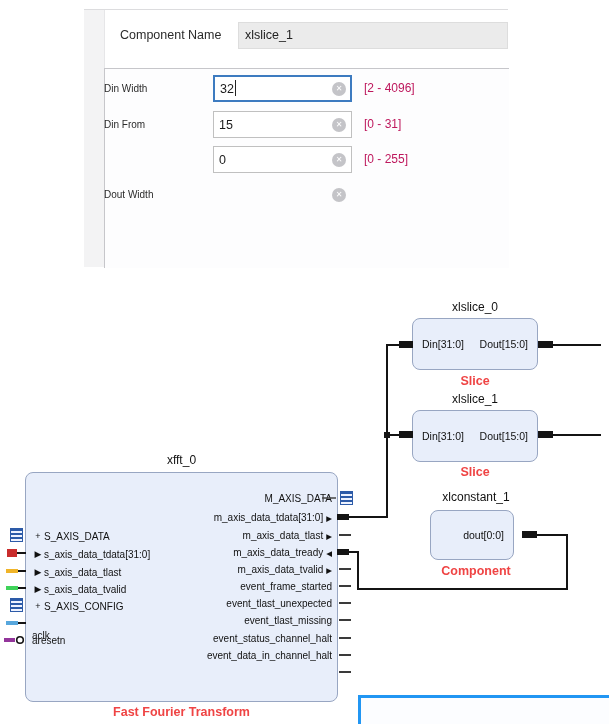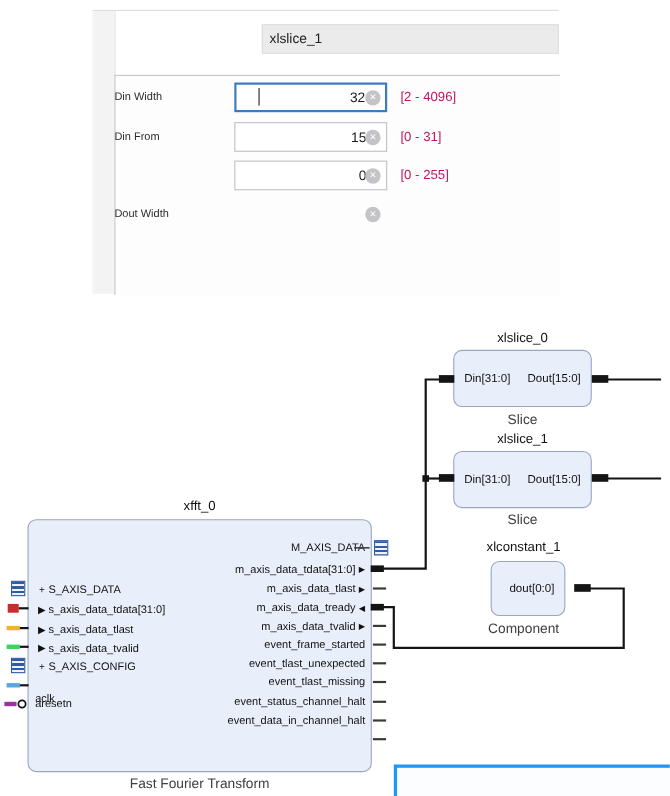--- a/index.html
+++ b/index.html
@@ -10,30 +10,30 @@
   .dlg-strip{position:absolute;left:84px;top:10px;width:20px;height:257px;background:#f3f3f4;border-right:1px solid #e6e6e8;}
   .comp-label{position:absolute;left:120px;top:22px;height:27px;line-height:27px;font-size:12.5px;color:#2b2b2b;}
   .comp-field{position:absolute;left:238px;top:22px;width:270px;height:27px;background:#ebebeb;
               border:1px solid #dddddd;box-sizing:border-box;line-height:25px;font-size:12.5px;
               padding-left:6px;color:#222;}
   .group-box{position:absolute;left:104px;top:68px;width:404px;height:199px;
              border-top:1px solid #c6c6ca;border-left:1px solid #c6c6ca;background:#fdfdfe;}
   .prow-label{position:absolute;left:104px;height:27px;line-height:27px;font-size:10px;color:#2b2b2b;white-space:nowrap;}
   .prow-input{position:absolute;left:213px;width:139px;height:27px;box-sizing:border-box;
               border:1px solid #c0c0c0;background:#fff;font-family:"Liberation Sans",sans-serif;
-              font-size:12.5px;color:#1a1a1a;padding:0 18px 0 5px;outline:none;text-align:right;}
+              font-size:12.5px;color:#1a1a1a;padding:0 18px 0 5px;outline:none;}
   .prow-input.focused{border:2px solid #3d7bc0;}
   .clear-ic{position:absolute;left:332px;width:14px;height:14px;border-radius:50%;background:#c4c4c8;
             color:#fff;font-size:8px;line-height:14px;text-align:center;cursor:pointer;}
   .caret{position:absolute;left:235px;width:1px;height:16px;background:#222;}
   .prow-range{position:absolute;left:364px;height:27px;line-height:27px;font-size:12px;color:#be185d;white-space:nowrap;}
   
   .blk{position:absolute;background:#e8eefa;border:1px solid #98a6c2;border-radius:8px;box-sizing:border-box;}
   .blk-title{position:absolute;text-align:center;font-size:12px;color:#111;}
-  .blk-type{position:absolute;text-align:center;font-size:12.5px;color:#404040;}
+  .blk-type{position:absolute;text-align:center;font-size:12.5px;color:#ef4444;font-weight:bold;}
   .slice-ports{display:flex;justify-content:space-between;align-items:center;height:100%;
                padding:0 9px;font-size:10.5px;color:#111;}
   .const-port{display:flex;justify-content:flex-end;align-items:center;height:100%;
               padding-right:9px;font-size:10.5px;color:#111;}
   .lport,.rport{position:absolute;height:14px;line-height:14px;font-size:10px;color:#111;white-space:nowrap;}
   .lport{left:6px;}
   .rport{right:5px;text-align:right;}
   .pglyph{display:inline-block;font-size:7.5px;vertical-align:0.5px;}
   .lport .pglyph{width:12px;font-size:9px;text-align:center;}
   .rport .pglyph{margin-left:3px;}
@@ -44,20 +44,21 @@
   svg.wires{position:absolute;left:0;top:0;pointer-events:none;}
 </style>
 </head>
 <body>
 
 <div id="canvas">
 
   <div class="dlg-topline"></div>
   <div class="dlg-strip"></div>
 
+  <div class="comp-label">Component Name</div>
   <div class="comp-field">xlslice_1</div>
 
   <div class="group-box"></div>
 
   <div class="prow-label" style="top:75px">Din Width</div>
   <input class="prow-input focused" style="top: 75px;" readonly="" value="32">
   <div class="caret" style="top:80px"></div>
   <span class="clear-ic" style="top:82px">✕</span>
   <div class="prow-range" style="top:75px">[2 - 4096]</div>
 
@@ -85,21 +86,21 @@
   <div class="blk-title" style="left:412px;top:392px;width:126px">xlslice_1</div>
   <div class="blk" style="left:412px;top:410px;width:126px;height:52px">
     <div class="slice-ports">
       <span>Din[31:0]</span>
       <span>Dout[15:0]</span>
     </div>
   </div>
   <div class="blk-type" style="left:412px;top:465px;width:126px">Slice</div>
 
   <div class="blk-title" style="left:430px;top:490px;width:92px">xlconstant_1</div>
-  <div class="blk" style="left:446px;top:510px;width:68px;height:50px">
+  <div class="blk" style="left:430px;top:510px;width:84px;height:50px">
     <div class="const-port">
       <span>dout[0:0]</span>
     </div>
   </div>
   <div class="blk-type" style="left:430px;top:564px;width:92px">Component</div>
 
   <div class="blk-title" style="left:25px;top:453px;width:313px">xfft_0</div>
   <div class="blk" style="left:25px;top:472px;width:313px;height:230px">
 
     <div class="lport" style="top:56px"><span class="pglyph">+</span><span>S_AXIS_DATA</span></div>

